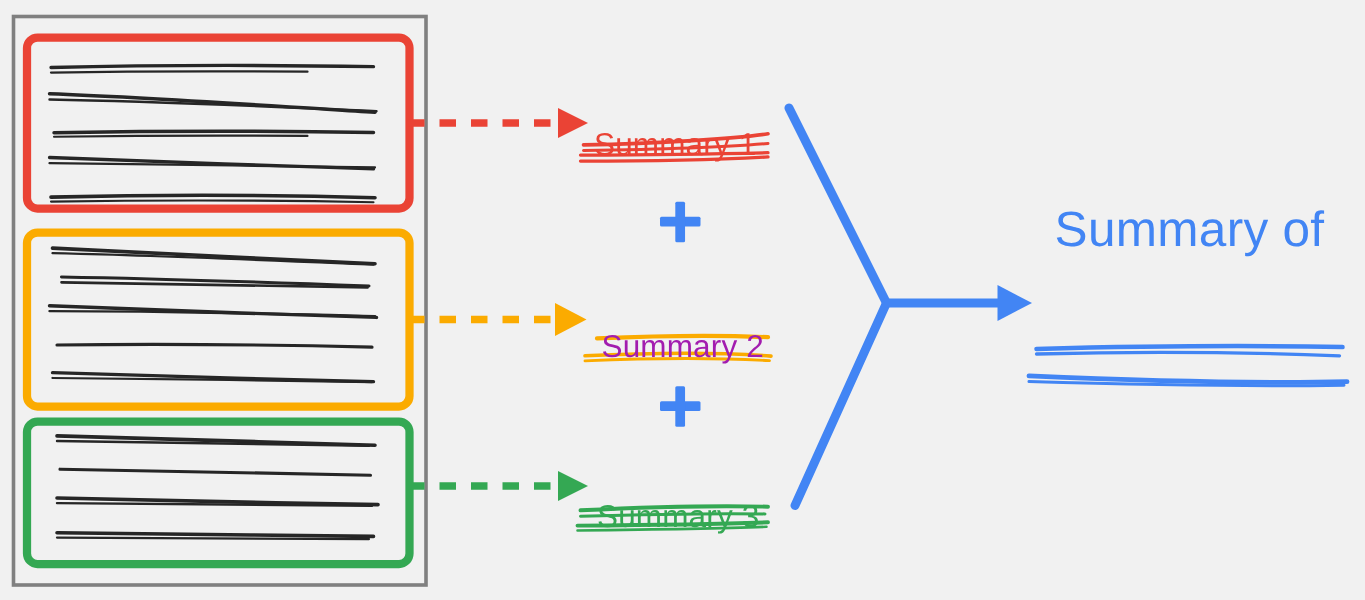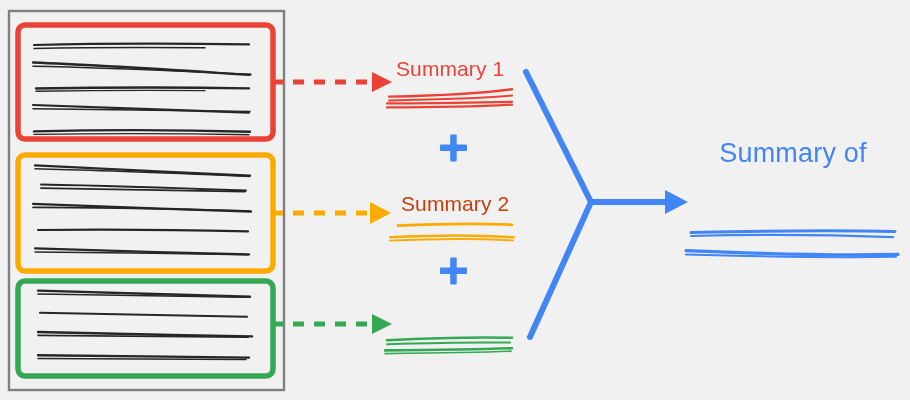--- a/index.html
+++ b/index.html
@@ -26,34 +26,35 @@
     width: 910px;
     height: 400px;
   }
   .summary-label {
     position: absolute;
     font-family: "Liberation Sans", sans-serif;
     font-size: 21px;
     font-weight: 400;
     letter-spacing: 0.1px;
     white-space: nowrap;
+    margin-top: 28px;
   }
   #summary-1-label { left: 396px; top: 57px; color: #ea4335; }
-  #summary-2-label { left: 401px; top: 192px; color: #c2410c; }
+  #summary-2-label { left: 401px; top: 192px; color: #a21caf; }
   #summary-3-label { left: 398px; top: 305px; color: #34a853; }
 
   #final-title {
     position: absolute;
     left: 690px;
     top: 135px;
     width: 206px;
     text-align: center;
     color: #4285f4;
     font-family: "Liberation Sans", sans-serif;
-    font-size: 27px;
+    font-size: 33px;
     font-weight: 400;
     line-height: 36px;
     letter-spacing: 0.2px;
   }
   #final-title .tline { display: block; }
 </style>
 </head>
 <body>
 
 <div id="stage">
@@ -165,18 +166,19 @@
     <g stroke="#4285f4" fill="none" stroke-linecap="round">
       <path d="M691 232.6 C 760 230.8, 830 230, 895 231.4" stroke-width="3.0"></path>
       <path d="M691 236 C 760 234.2, 820 234.4, 893 237.2" stroke-width="2.2"></path>
       <path d="M686 250.6 C 760 253.8, 830 256, 898 254.4" stroke-width="3.2"></path>
       <path d="M686 254.4 C 760 256.6, 830 257.8, 896 256.8" stroke-width="2.0"></path>
     </g>
   </svg>
 
   <div class="summary-label" id="summary-1-label">Summary 1</div>
   <div class="summary-label" id="summary-2-label">Summary 2</div>
+  <div class="summary-label" id="summary-3-label">Summary 3</div>
 
   <div id="final-title">
     <span class="tline">Summary of</span>
   </div>
 
 </div>
 
 </body></html>

